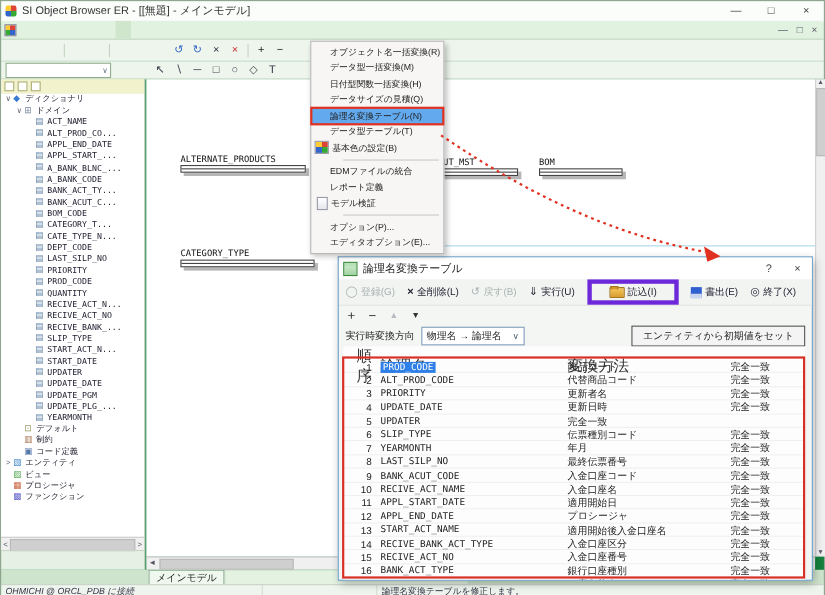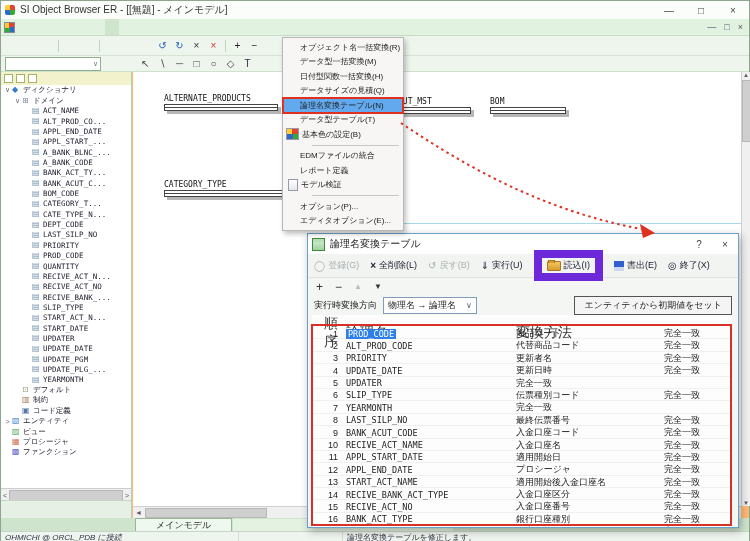--- a/index.html
+++ b/index.html
@@ -1,18 +1,18 @@
 <!DOCTYPE html>
 <html><head>
 <meta charset="utf-8">
 <style>
   html,body{margin:0;padding:0;}
   body{width:750px;height:541px;position:relative;overflow:hidden;
        font-family:"Liberation Sans","DejaVu Sans",sans-serif;background:#fff;font-size:10px;color:#222;}
-  .app{position:absolute;inset:0;border:1px solid #8fa58f;box-sizing:border-box;background:#fdba74;}
+  .app{position:absolute;inset:0;border:1px solid #8fa58f;box-sizing:border-box;background:#15803d;}
   
   .titlebar{position:absolute;left:0;top:0;width:100%;height:18px;background:#fbfdfb;
             display:flex;align-items:center;border-bottom:1px solid #e4ece4;}
   .app-icon{width:10px;height:10px;margin:0 5px 0 4px;border-radius:2px;
             background:conic-gradient(#d43 0 25%,#3a3 0 50%,#36c 0 75%,#fc3 0);}
   .title-text{font-size:10px;color:#333;}
   .win-controls{margin-left:auto;display:flex;height:100%;}
   .win-btn{width:32px;height:100%;display:flex;align-items:center;justify-content:center;
            font-size:10px;color:#444;}
   
@@ -48,38 +48,38 @@
                 border-top:1px solid #ccc;display:flex;align-items:center;justify-content:space-between;
                 font-size:7px;color:#556;padding:0 2px;box-sizing:border-box;}
   .tree-thumb{flex:1;height:9px;background:#cfcfcf;margin:0 2px;border:1px solid #b8b8b8;}
   .side-icons{position:absolute;left:0;right:0;bottom:0;height:17px;display:flex;align-items:center;
               gap:3px;padding-left:3px;border-top:1px solid #c8d4c6;}
   .side-ico{font-size:10px;line-height:1;}
   .side-ico.gap{margin-left:8px;}
   
   .canvas{position:absolute;left:132px;top:71px;width:608px;height:434px;background:#fff;overflow:hidden;}
   .entity{position:absolute;font-size:8px;}
-  .e-title{font-size:8px;margin-bottom:1px;color:#111;font-family:"DejaVu Sans Mono",monospace;}
+  .e-title{font-size:8px;margin-bottom:1px;color:#111;font-family:"DejaVu Sans Mono",monospace;margin-top:46px;}
   .e-box{background:#fff;border:1px solid #444;box-shadow:3px 3px 0 rgba(110,110,110,.5);}
   .e-pk{border-bottom:1px solid #444;padding:1px 2px;}
   .e-cols{padding:1px 2px;}
   .ecol{font-family:"DejaVu Sans Mono",monospace;font-size:7.5px;line-height:10.6px;white-space:nowrap;color:#111;}
   .rel-line{position:absolute;left:265px;top:151px;width:343px;height:1px;background:#a8d8ea;}
   
   .vscroll{position:absolute;left:740px;top:71px;width:9px;height:434px;background:#f0f0f0;border-left:1px solid #d0d0d0;
            display:flex;flex-direction:column;justify-content:space-between;align-items:center;font-size:6px;color:#556;box-sizing:border-box;}
   .vthumb{width:7px;height:60px;background:#cfcfcf;border:1px solid #b8b8b8;margin-top:2px;}
   .hscroll{position:absolute;left:132px;top:505px;width:608px;height:12px;background:#f0f0f0;border-top:1px solid #d0d0d0;
            display:flex;align-items:center;font-size:7px;color:#556;padding:0 2px;box-sizing:border-box;}
   .hthumb{width:120px;height:8px;background:#cfcfcf;border:1px solid #b8b8b8;margin:0 3px;}
   
   .tabbar{position:absolute;left:0;top:517px;width:100%;height:13px;background:#cfe4cd;
           display:flex;align-items:flex-end;padding-left:134px;box-sizing:border-box;}
   .tab{background:#eef8ee;border:1px solid #9ab49a;border-bottom:none;height:12px;display:flex;
-       align-items:center;padding:0 20px;font-size:9px;}
+       align-items:center;padding:0 6px;font-size:9px;}
   .tab-rest{width:220px;height:12px;background:#e4f2e2;margin-left:1px;}
   .statusbar{position:absolute;left:0;top:530px;width:100%;height:11px;background:#eef4ee;border-top:1px solid #c8d4c8;
              display:flex;align-items:center;font-size:8px;color:#334;box-sizing:border-box;}
   .sb-sec{height:100%;display:flex;align-items:center;padding:0 4px;border-right:1px solid #d4dcd4;box-sizing:border-box;}
   .sb-conn{width:238px;font-style:italic;} .sb-gap{width:104px;} .sb-msg{flex:1;border-right:none;}
   
   .popup{position:absolute;left:281px;top:36px;width:120px;background:#f8f6f4;border:1px solid #b8b8b8;
          box-shadow:2px 3px 5px rgba(0,0,0,.25);z-index:40;padding:2px 0;}
   .menu-item{display:flex;align-items:center;height:14.5px;padding:0 4px 0 3px;font-size:8px;white-space:nowrap;overflow:hidden;}
   .mi-icon{width:11px;height:10px;margin-right:3px;flex:none;}
@@ -98,21 +98,21 @@
   .dlg-title-btns{margin-left:auto;display:flex;height:100%;}
   .dlg-tbtn{width:26px;display:flex;align-items:center;justify-content:center;font-size:10px;color:#444;}
   .dlg-toolbar{height:23px;background:#f2f4f2;border-bottom:1px solid #e0e4e0;display:flex;align-items:center;
                gap:11px;padding:0 6px;font-size:9px;}
   .dtb{display:flex;align-items:center;gap:3px;color:#223;}
   .dtb.disabled{color:#a8b2b0;}
   .dt-glyph{font-size:10px;line-height:1;}
   .folder-ico{width:12px;height:8px;background:linear-gradient(#f6c95e,#d89b2e);border:1px solid #a87820;border-radius:1px;position:relative;}
   .folder-ico::before{content:"";position:absolute;left:0;top:-2px;width:5px;height:2px;background:#d89b2e;border:1px solid #a87820;border-bottom:none;}
   .floppy-ico{width:10px;height:10px;background:#2f5fd0;box-shadow:inset 0 -4px 0 #cdd6f0;}
-  .hl-red{border:8px solid #6d28d9;padding:1px 5px;}
+  .hl-red{border:4px solid #6d28d9;padding:1px 16px;}
   .dlg-row2{height:17px;display:flex;align-items:center;gap:12px;padding:0 8px;font-size:10px;color:#333;}
   .dlg-row2 .disabled{color:#b8bcc0;}
   .dlg-row3{height:21px;display:flex;align-items:center;padding:0 6px;font-size:9px;}
   .combo{display:inline-flex;align-items:center;border:1px solid #7f9db9;background:#fff;height:15px;
          padding:0 4px;margin-left:6px;gap:10px;}
   .combo-arrow{color:#567;font-size:8px;}
   .seed-btn{margin-left:auto;border:1px solid #555;background:#f4f4f4;height:17px;display:flex;
             align-items:center;padding:0 9px;font-size:9px;}
   .dlg-table{position:absolute;left:4px;top:81px;right:6px;bottom:0;overflow:hidden;background:#fdfdfd;}
   .thead,.trow{display:grid;grid-template-columns:34px 170px 148px 1fr;align-items:center;}
@@ -723,20 +723,21 @@
           </div>
           <div class="trow">
             <span class="c-order">6</span>
             <span class="c-phys"><span class="phys-inner">SLIP_TYPE</span></span>
             <span class="c-log">伝票種別コード</span>
             <span class="c-meth">完全一致</span>
           </div>
           <div class="trow">
             <span class="c-order">7</span>
             <span class="c-phys"><span class="phys-inner">YEARMONTH</span></span>
+            <span class="c-log">年月</span>
             <span class="c-meth">完全一致</span>
           </div>
           <div class="trow">
             <span class="c-order">8</span>
             <span class="c-phys"><span class="phys-inner">LAST_SILP_NO</span></span>
             <span class="c-log">最終伝票番号</span>
             <span class="c-meth">完全一致</span>
           </div>
           <div class="trow">
             <span class="c-order">9</span>

